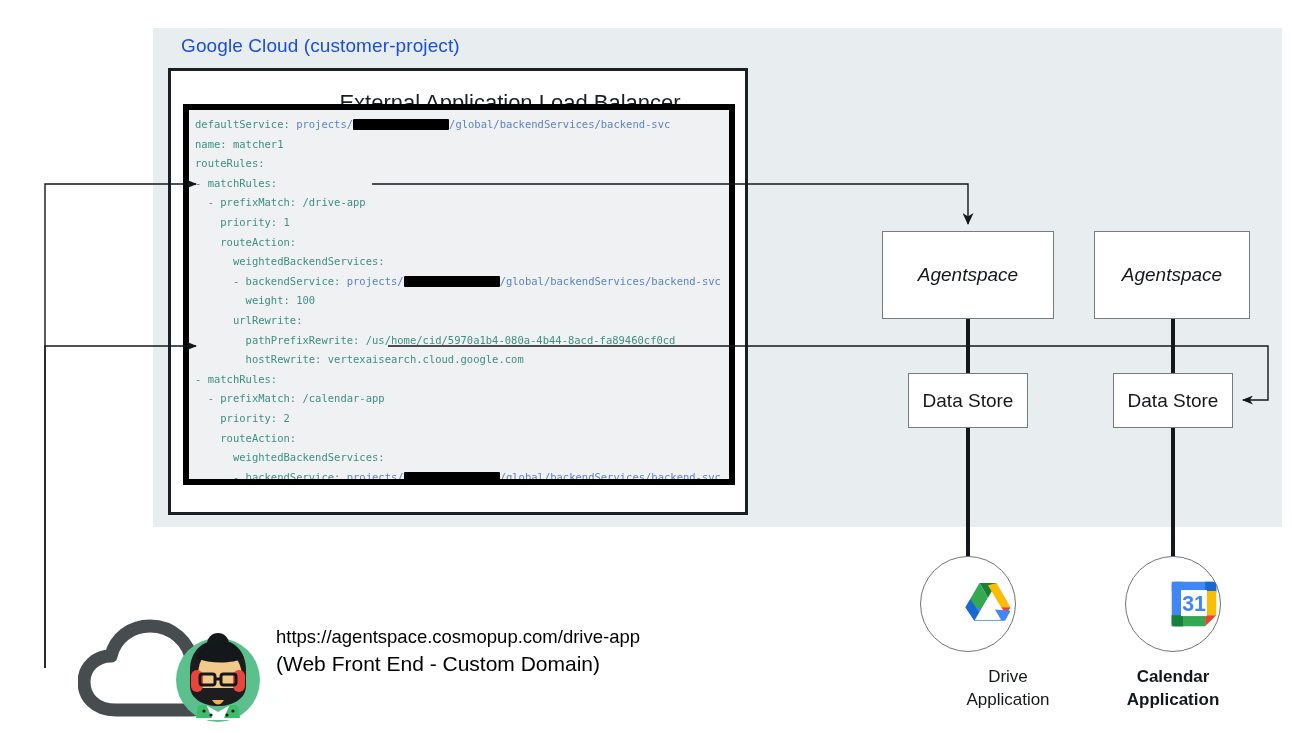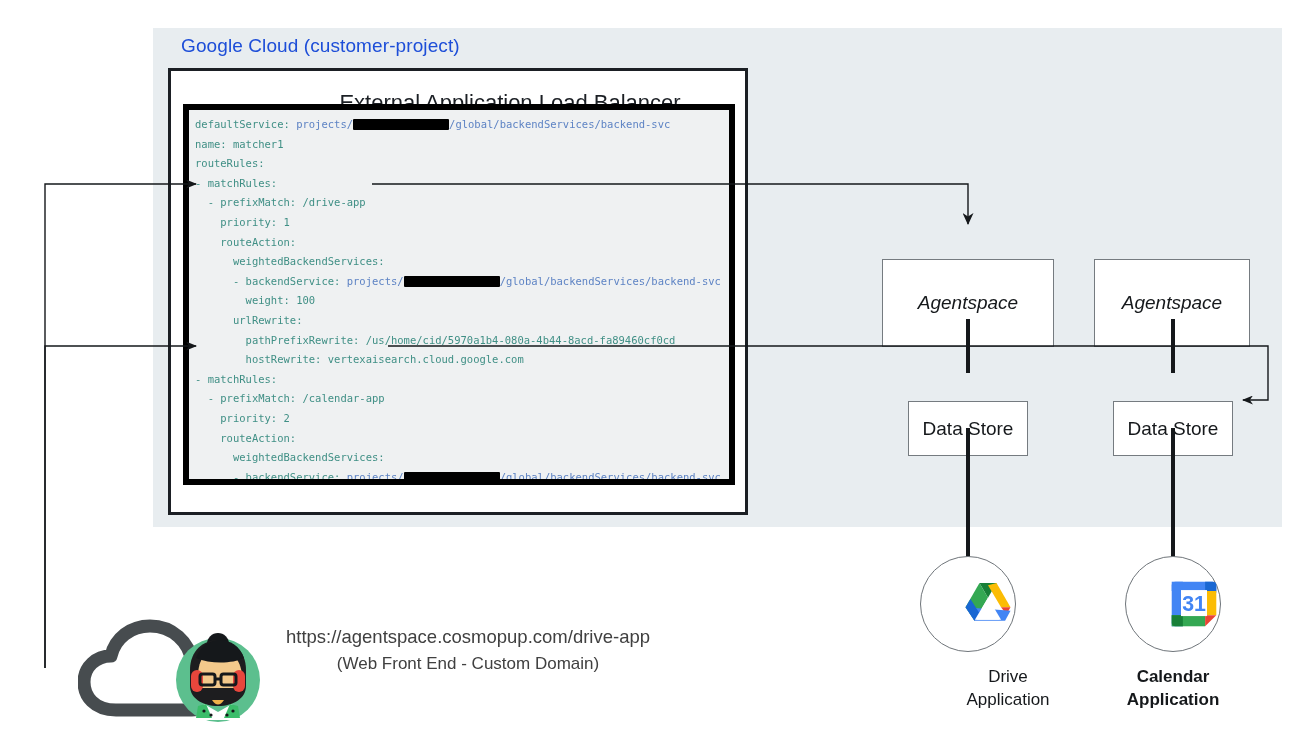--- a/index.html
+++ b/index.html
@@ -90,43 +90,41 @@
   .node-box {
     position: absolute;
     background: #ffffff;
     border: 1.5px solid #757b80;
     box-sizing: border-box;
     display: flex;
     align-items: center;
     justify-content: center;
     font-size: 19px;
     color: #15181b;
-    margin-top: 28px;
   }
   .node-box.italic { font-style: italic; }
 
   
   #wires {
     position: absolute; left: 0; top: 0;
     width: 1292px; height: 733px;
     pointer-events: none;
   }
 
   
   .cloud-user { position: absolute; left: 78px; top: 614px; width: 200px; height: 112px; }
   .urls {
     position: absolute;
     left: 276px; top: 623px;
     width: 384px;
-    text-align: center;
     font-size: 18.5px;
-    color: #404040;
+    color: #000000;
     line-height: 27px;
   }
-  .urls .sub { font-size: 17px; }
+  .urls .sub { font-size: 21px; }
 
   
   .app-circle {
     position: absolute;
     width: 96px; height: 96px;
     border-radius: 50%;
     background: #ffffff;
     border: 1.4px solid #6f757a;
     box-sizing: border-box;
     display: flex; align-items: center; justify-content: flex-end;

